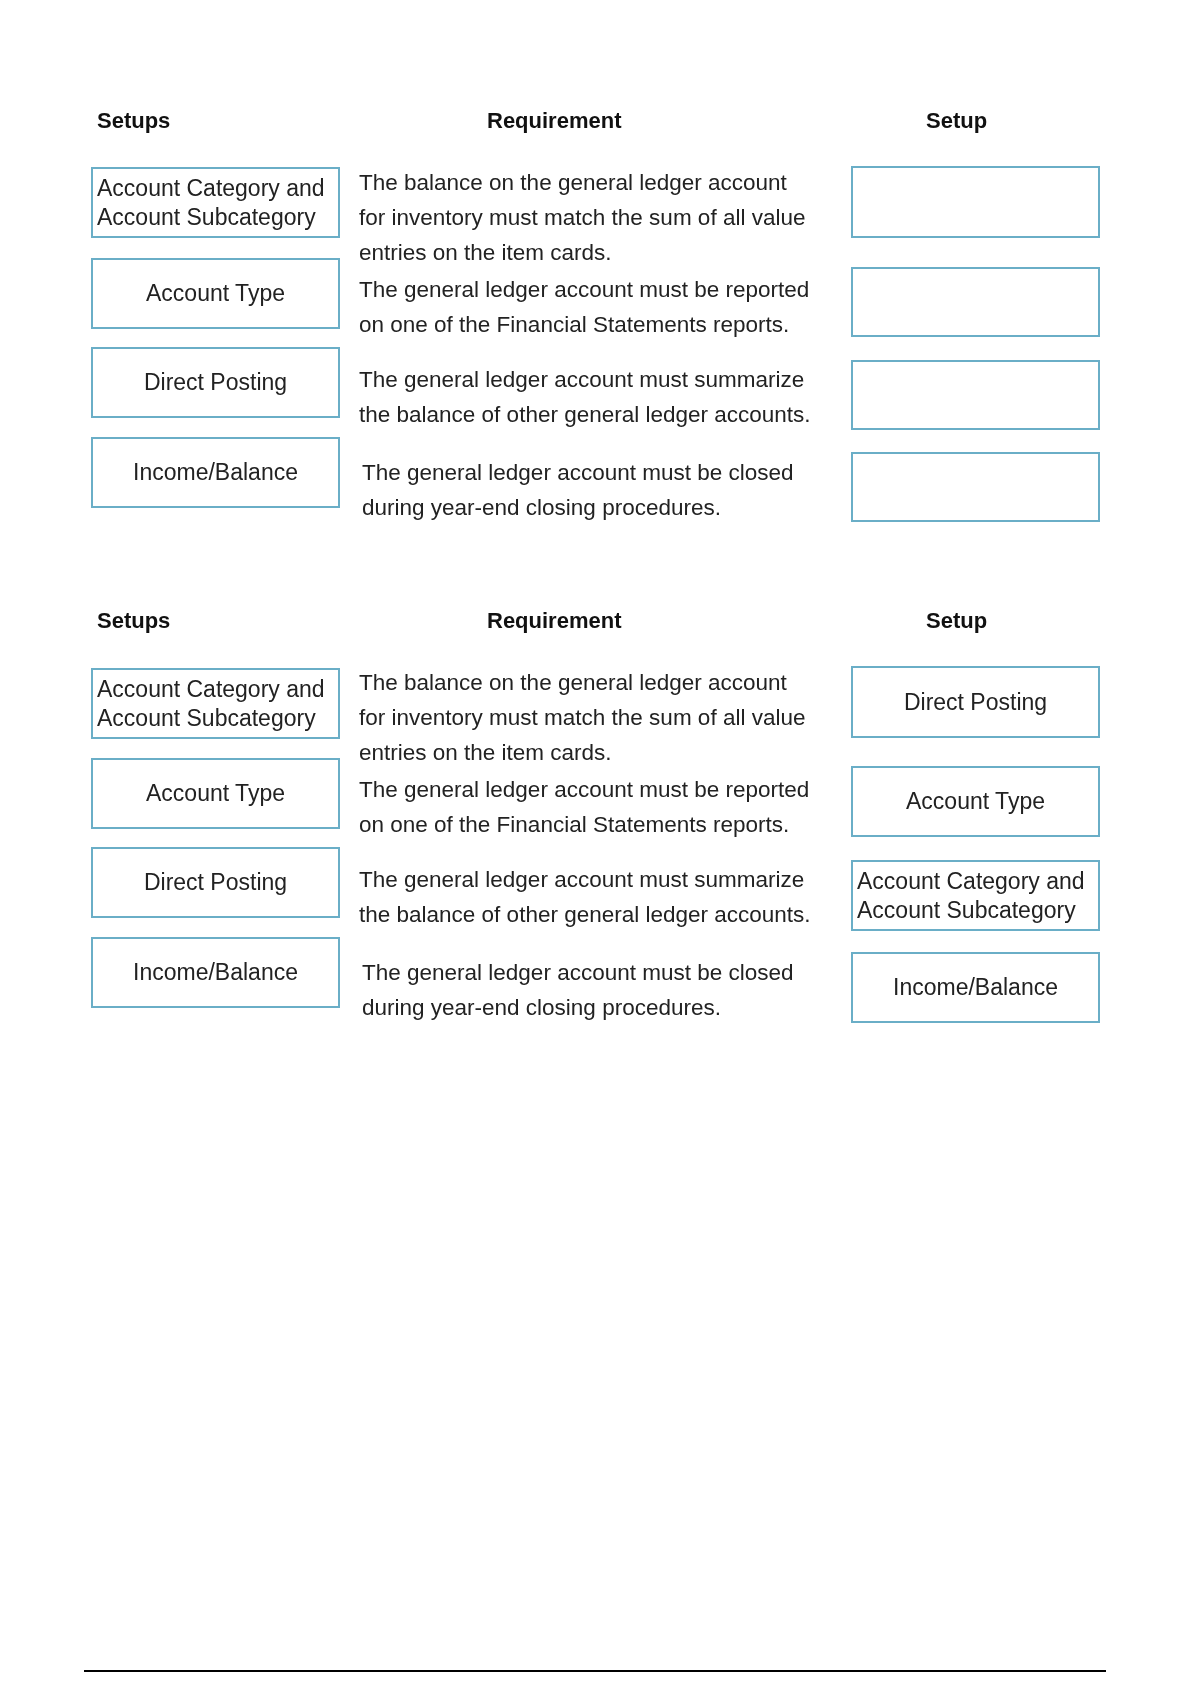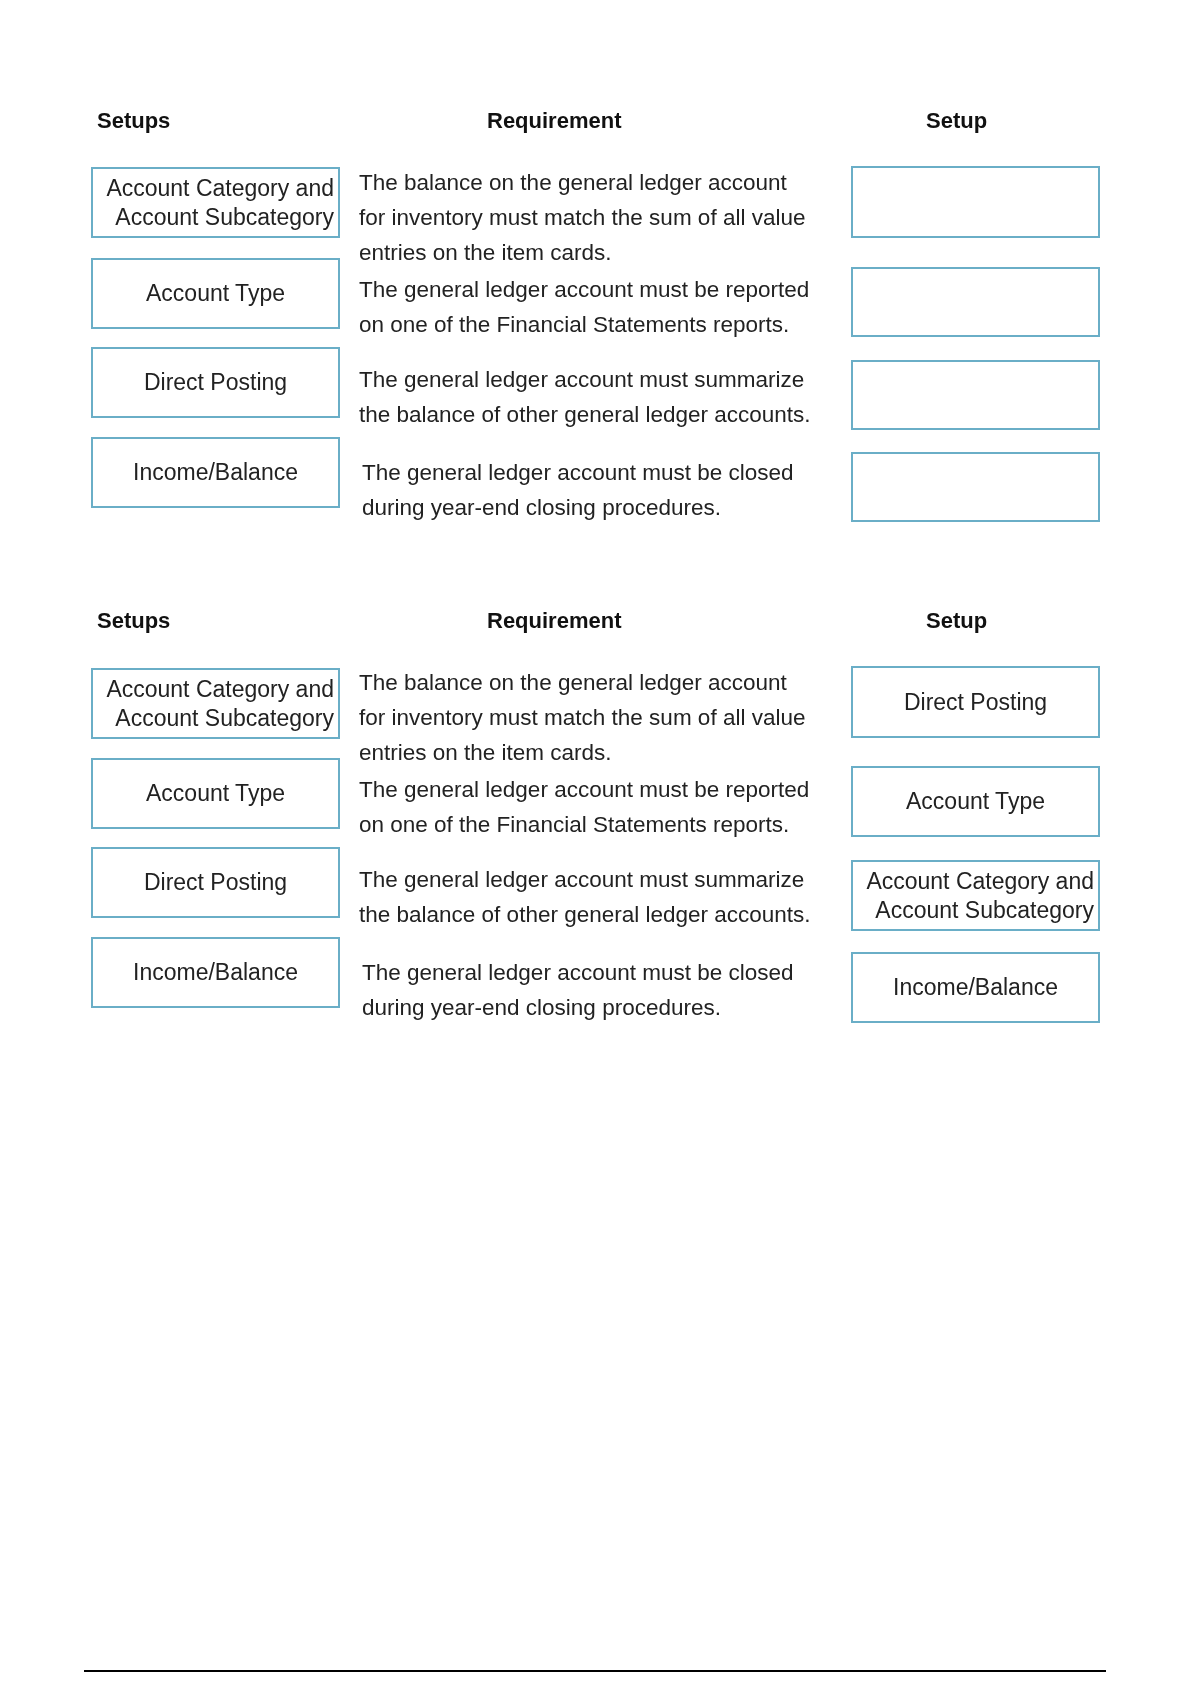--- a/index.html
+++ b/index.html
@@ -2,21 +2,21 @@
 <html><head>
 <meta charset="utf-8">
 <style>
   html, body { margin:0; padding:0; background:#ffffff; }
   body { width:1191px; height:1684px; position:relative; overflow:hidden;
          font-family:"Liberation Sans", sans-serif; color:#1e1e1e; }
   .section { position:absolute; left:0; width:1082px; height:470px; }
   .hdr { position:absolute; font-weight:bold; font-size:22px; color:#111; }
   .box { position:absolute; box-sizing:border-box; border:2px solid #6aaec7;
          background:#fff; display:flex; align-items:center; justify-content:center;
-         text-align:right; font-size:23px; line-height:29px; color:#222; }
+         text-align:left; font-size:23px; line-height:29px; color:#222; }
   .box.left { left:91px; width:249px; height:71px; }
   .box.right { left:851px; width:249px; height:71px; }
   .req { position:absolute; left:359px; width:480px; font-size:22.5px;
          line-height:35px; color:#222; }
   .rule { position:absolute; left:84px; width:1022px; top:1670px; height:2px; background:#000; }
 </style>
 </head>
 <body>
 
 <div class="section" style="top:0;">

